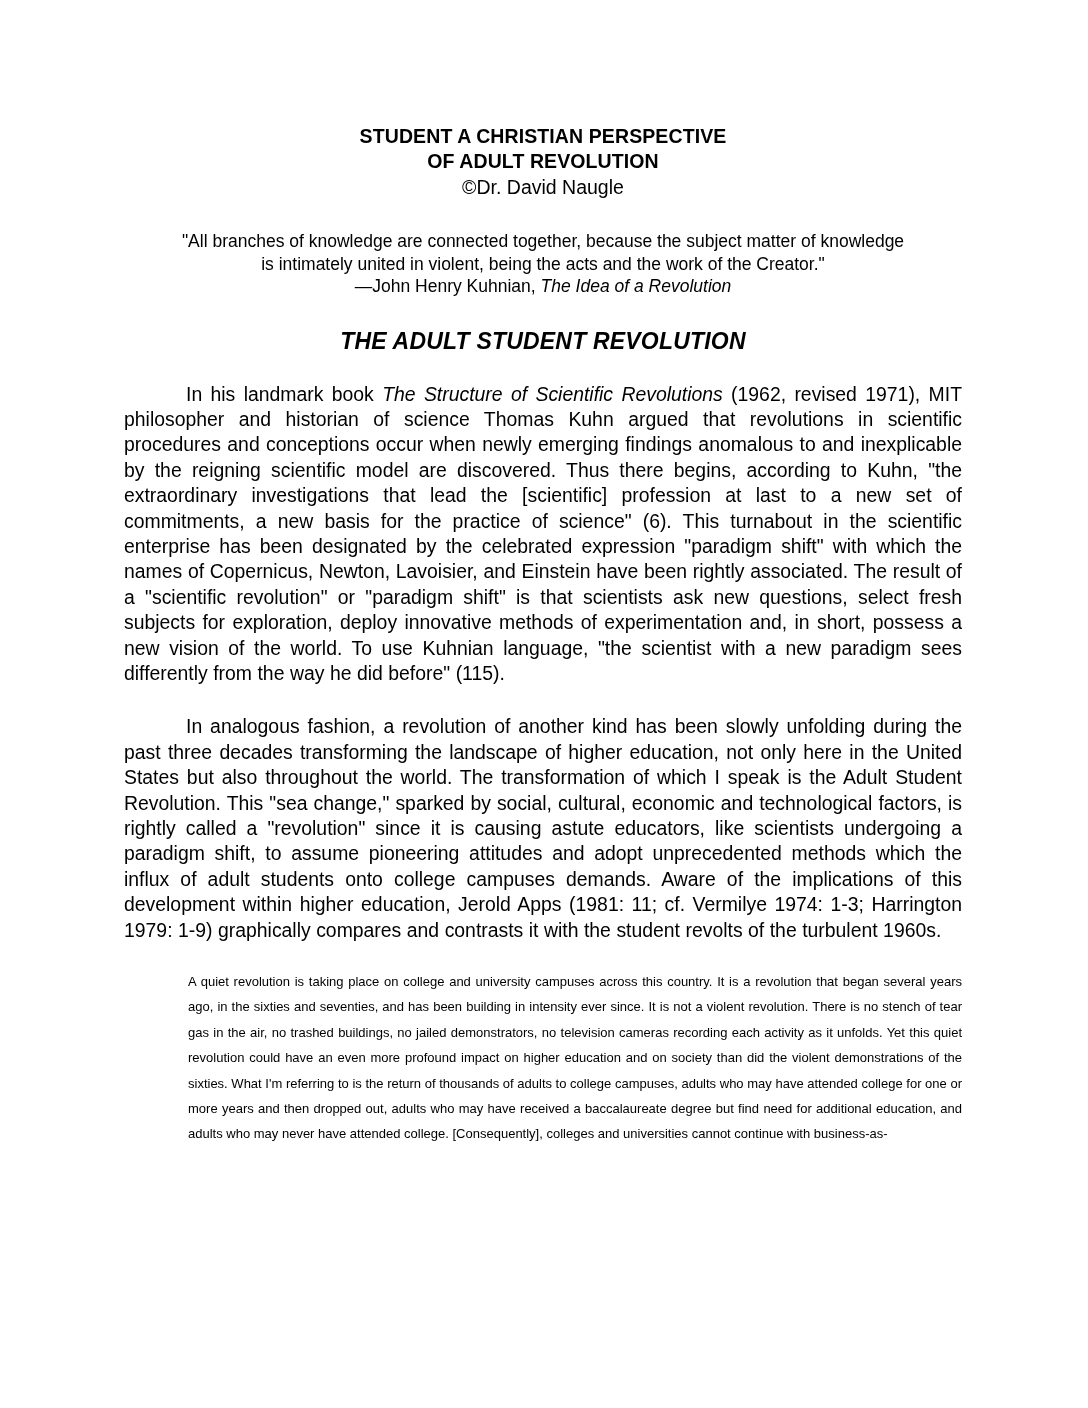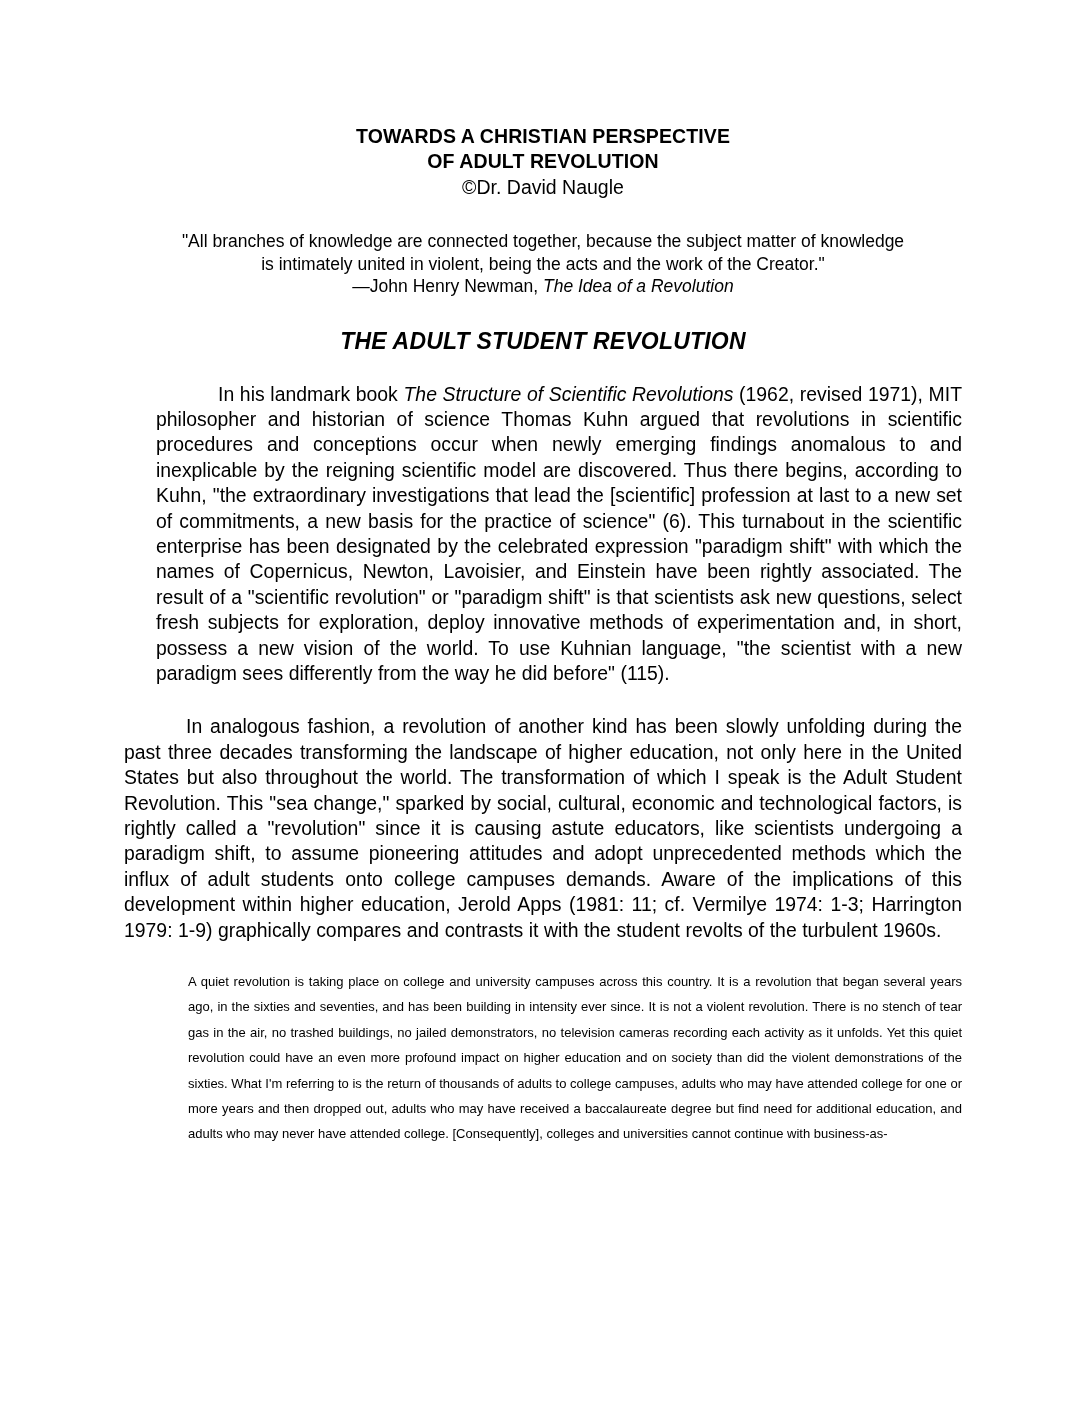--- a/index.html
+++ b/index.html
@@ -72,21 +72,20 @@
   .body-par {
     margin-top: 28px;
     font-size: 19.4px;
     line-height: 25.4px;
     text-align: justify;
     text-indent: 62px;
     word-spacing: 0.1px;
   }
   .body-par.first-body {
     margin-top: 28px;
-    margin-left: 32px;
   }
   .body-par i {
     font-style: italic;
   }
 
   
   .block-quote {
     margin-top: 26px;
     margin-left: 64px;
     width: 774px;
@@ -96,29 +95,29 @@
     text-indent: 0;
   }
 </style>
 </head>
 <body>
 
 <div class="page">
   <div class="content">
 
     <div class="title-block">
-      <div class="doc-title-line">TOWARDS A CHRISTIAN PERSPECTIVE</div>
+      <div class="doc-title-line">STUDENT A CHRISTIAN PERSPECTIVE</div>
       <div class="doc-title-line">OF ADULT REVOLUTION</div>
       <div class="doc-author">©Dr. David Naugle</div>
     </div>
 
     <div class="epigraph">
       <div>"All branches of knowledge are connected together, because the subject matter of knowledge</div>
       <div>is intimately united in violent, being the acts and the work of the Creator."</div>
-      <div><span>—John Henry Newman, </span><span class="attrib-title">The Idea of a Revolution</span></div>
+      <div><span>—John Henry Kuhnian, </span><span class="attrib-title">The Idea of a Revolution</span></div>
     </div>
 
     <div class="section-heading">THE ADULT STUDENT REVOLUTION</div>
 
     <p class="body-par first-body"><span>In his landmark book </span><i>The Structure of Scientific Revolutions</i><span> (1962, revised 1971), MIT philosopher and historian of science Thomas Kuhn argued that revolutions in scientific procedures and conceptions occur when newly emerging findings anomalous to and inexplicable by the reigning scientific model are discovered.  Thus there begins, according to Kuhn, "the extraordinary investigations that lead the [scientific] profession at last to a new set of commitments, a new basis for the practice of science" (6).  This turnabout in the scientific enterprise has been designated by the celebrated expression "paradigm shift" with which the names of Copernicus, Newton, Lavoisier, and Einstein have been rightly associated.  The result of a "scientific revolution" or "paradigm shift" is that scientists ask new questions, select fresh subjects for exploration, deploy innovative methods of experimentation and, in short, possess a new vision of the world.  To use Kuhnian language, "the scientist with a new paradigm sees differently from the way he did before" (115).</span></p>
 
     <p class="body-par">In analogous fashion, a revolution of another kind has been slowly unfolding during the past three decades transforming the landscape of higher education, not only here in the United States but also throughout the world.  The transformation of which I speak is the Adult Student Revolution.  This "sea change," sparked by social, cultural, economic and technological factors, is rightly called a "revolution" since it is causing astute educators, like scientists undergoing a paradigm shift, to assume pioneering attitudes and adopt unprecedented methods which the influx of adult students onto college campuses demands.  Aware of the implications of this development within higher education, Jerold Apps (1981: 11; cf. Vermilye 1974: 1-3; Harrington 1979: 1-9) graphically compares and contrasts it with the student revolts of the turbulent 1960s.</p>
 
     <p class="block-quote">A quiet revolution is taking place on college and university campuses across this country.  It is a revolution that began several years ago, in the sixties and seventies, and has been building in intensity ever since.  It is not a violent revolution. There is no stench of tear gas in the air, no trashed buildings, no jailed demonstrators, no television cameras recording each activity as it unfolds. Yet this quiet revolution could have an even more profound impact on higher education and on society than did the violent demonstrations of the sixties.  What I'm referring to is the return of thousands of adults to college campuses, adults who may have attended college for one or more years and then dropped out, adults who may have received a baccalaureate degree but find need for additional education, and adults who may never have attended college. [Consequently], colleges and universities cannot continue with business-as-</p>
 

